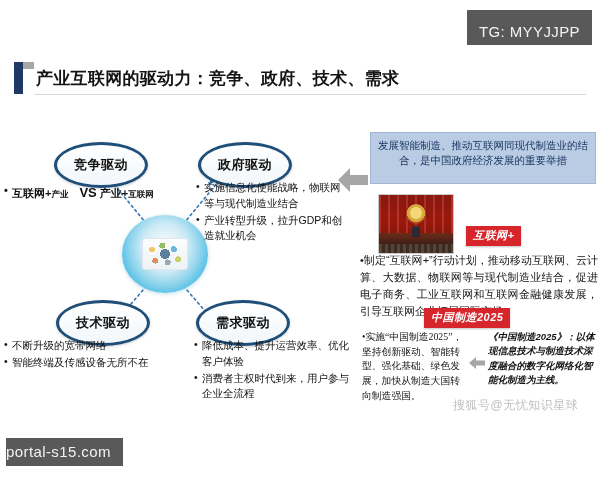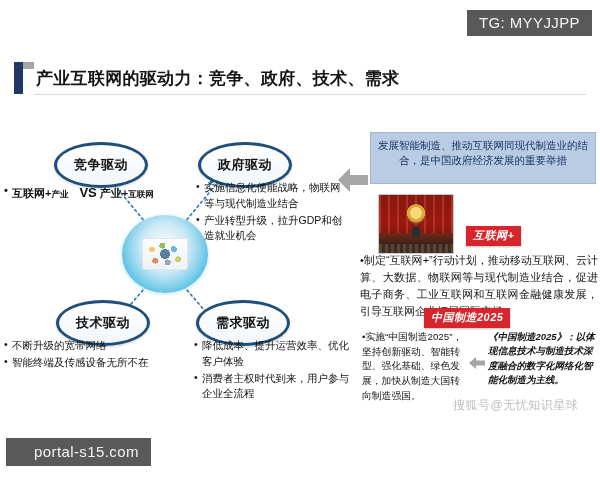--- a/index.html
+++ b/index.html
@@ -16,25 +16,25 @@
     color: #1a1a1a;
   }
 
   
   .wm-tag {
     position: absolute;
     background: #595959;
     color: #f2f2f2;
     font-size: 15px;
     letter-spacing: .4px;
-    padding: 4px 12px 5px 12px;
+    padding: 13px 12px 5px 12px;
     line-height: 1.15;
   }
   .wm-top { top: 10px; right: 8px; }
-  .wm-bottom { left: 6px; bottom: 14px; font-size: 15px; padding: 5px 12px 6px 28px;}
+  .wm-bottom { left: 6px; bottom: 14px; font-size: 15px; padding: 5px 12px 6px 0;}
 
   
   .title-bar {
     position: absolute;
     left: 14px;
     top: 62px;
     width: 572px;
     height: 32px;
   }
   .title-accent {
@@ -276,20 +276,21 @@
   }
 
   .made-left {
     position: absolute;
     left: -8px;
     top: 198px;
     width: 106px;
     font-size: 9.8px;
     line-height: 1.5;
     color: #141414;
+    font-family: Liberation Serif, serif;
   }
   .made-right {
     position: absolute;
     left: 118px;
     top: 198px;
     width: 110px;
     font-size: 9.5px;
     line-height: 1.5;
     color: #141414;
     font-style: italic;

